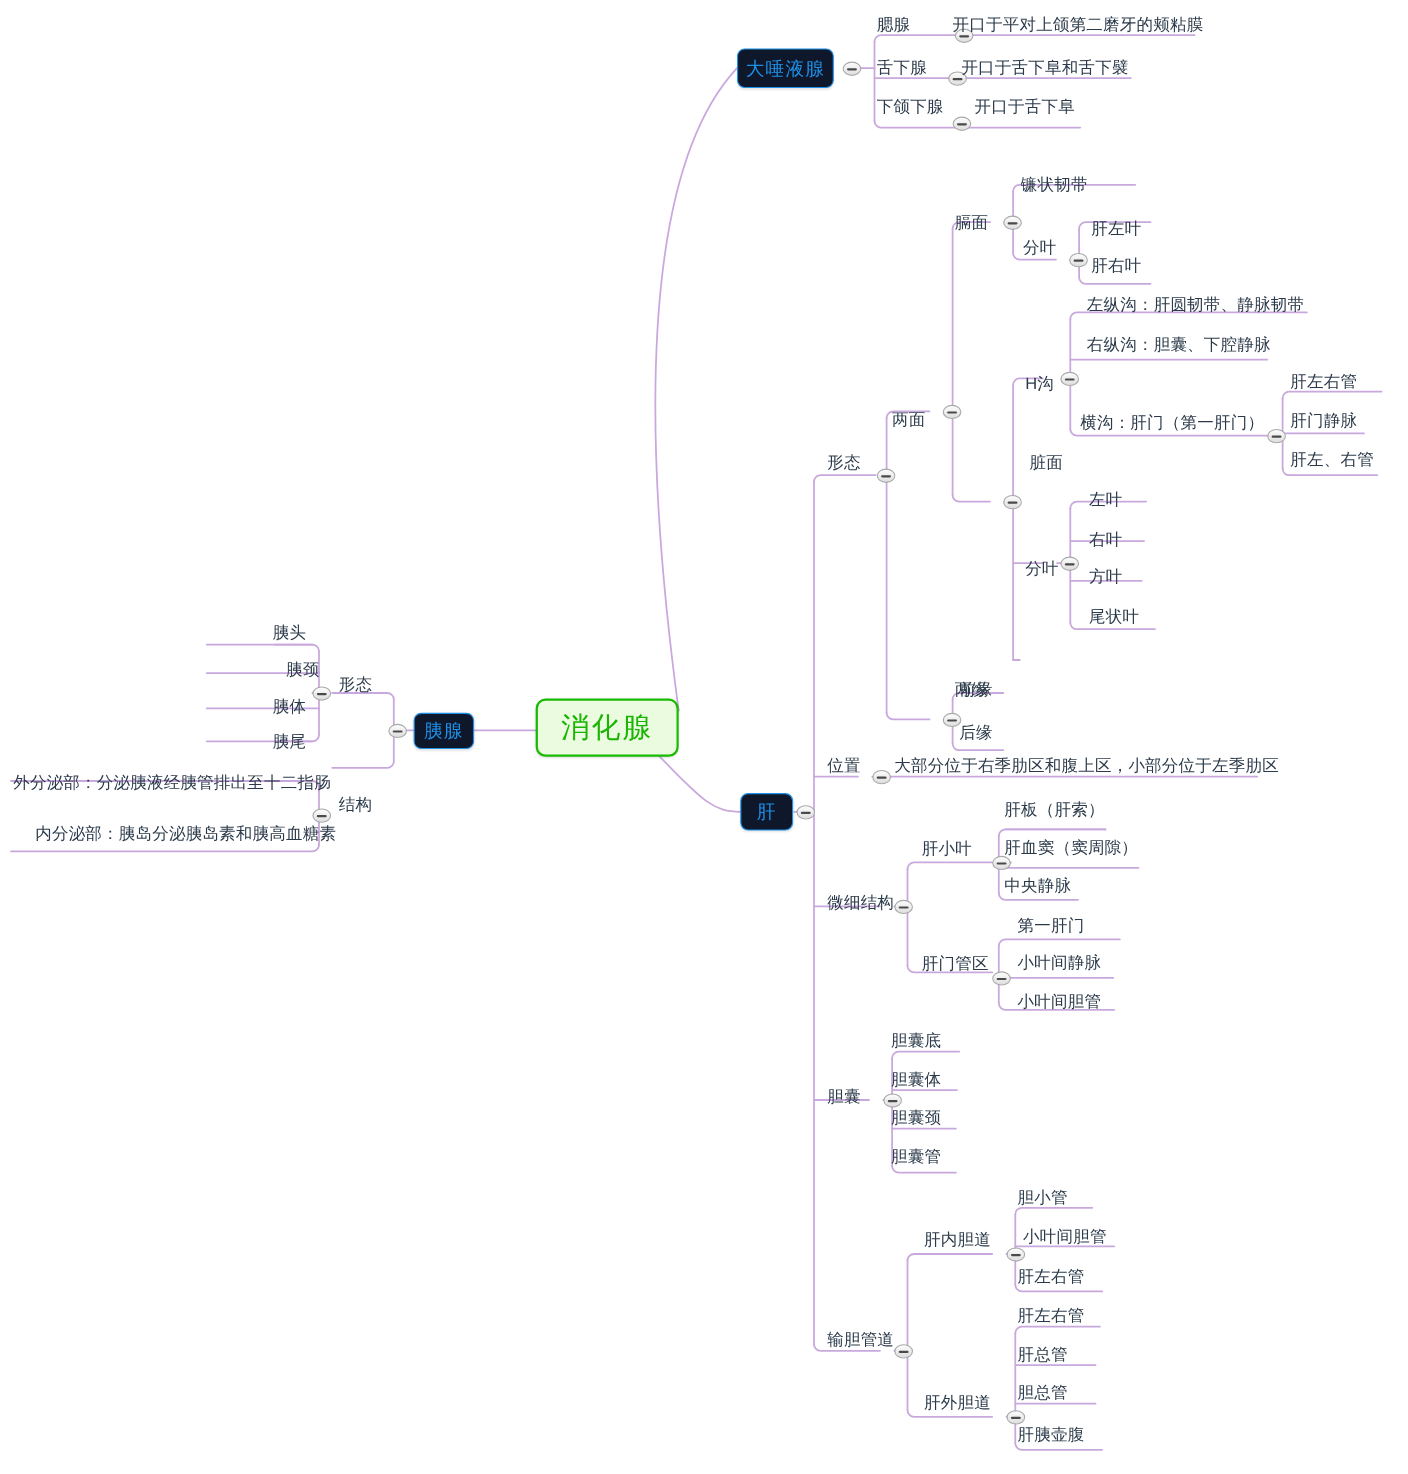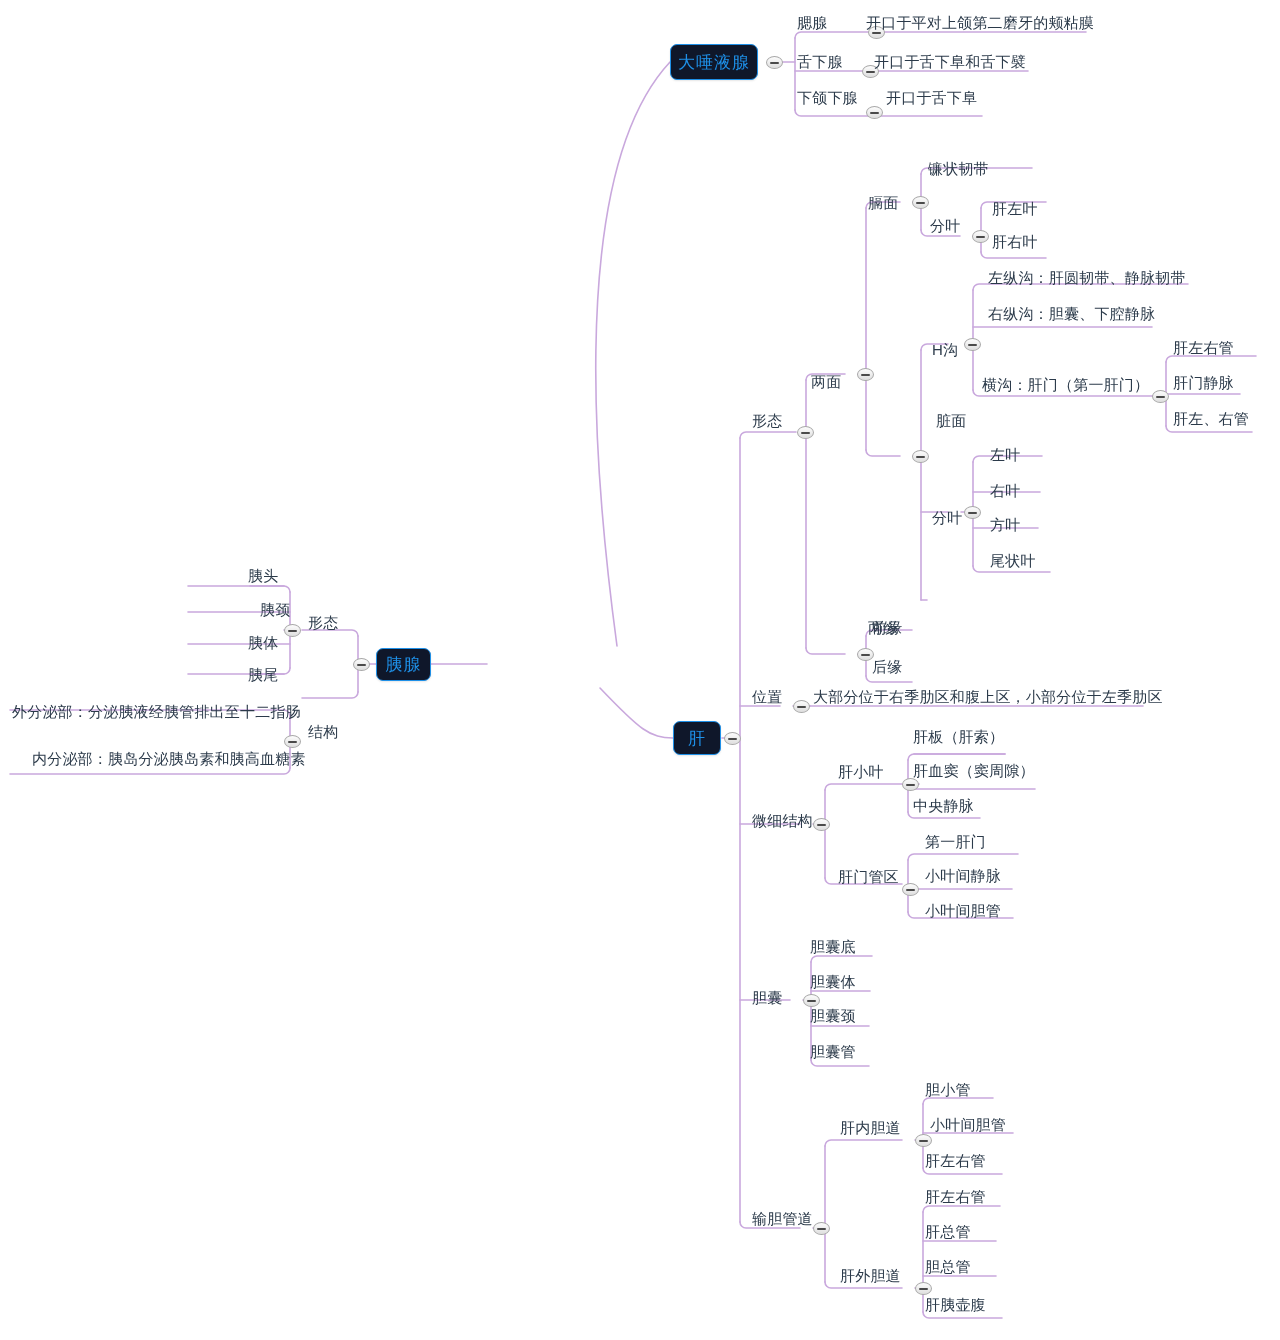--- a/index.html
+++ b/index.html
@@ -216,20 +216,23 @@
 
       <path d="M915,1288 L919,1288"></path>
       <path d="M923,1212 L923,1312"></path>
       <path d="M923,1212 A6,6 0 0 1 929,1206 L1000,1206"></path>
       <path d="M923,1241 L996,1241"></path>
       <path d="M923,1276 L996,1276"></path>
       <path d="M923,1312 A6,6 0 0 0 929,1318 L1002,1318"></path>
     </g>
   </svg>
 
+  <div class="box root" style="left:487px;top:635px;width:130px;height:53px;">
+    <span>消化腺</span>
+  </div>
 
   <div class="box blue" style="left:670px;top:44px;width:88px;height:36px;">
     <span>大唾液腺</span>
   </div>
   <div class="toggle" style="left:766px;top:56px;"></div>
 
   <div class="node" style="left:797px;top:14px;">腮腺</div>
   <div class="toggle" style="left:868px;top:26px;"></div>
   <div class="node" style="left:866px;top:14px;">开口于平对上颌第二磨牙的颊粘膜</div>
 
@@ -320,21 +323,21 @@
   <div class="node" style="left:838px;top:868px;">肝门管区</div>
   <div class="toggle" style="left:902px;top:883px;"></div>
   <div class="node" style="left:925px;top:833px;">第一肝门</div>
   <div class="node" style="left:925px;top:867px;">小叶间静脉</div>
   <div class="node" style="left:925px;top:902px;">小叶间胆管</div>
 
   <div class="node" style="left:752px;top:989px;">胆囊</div>
   <div class="toggle" style="left:803px;top:994px;"></div>
   <div class="node" style="left:810px;top:938px;">胆囊底</div>
   <div class="node" style="left:810px;top:973px;">胆囊体</div>
-  <div class="node" style="left:810px;top:1008px;font-family:Liberation Serif, serif;">胆囊颈</div>
+  <div class="node" style="left:810px;top:1008px;">胆囊颈</div>
   <div class="node" style="left:810px;top:1043px;">胆囊管</div>
 
   <div class="node" style="left:752px;top:1210px;">输胆管道</div>
   <div class="toggle" style="left:813px;top:1222px;"></div>
 
   <div class="node" style="left:840px;top:1119px;">肝内胆道</div>
   <div class="toggle" style="left:915px;top:1134px;"></div>
   <div class="node" style="left:925px;top:1081px;">胆小管</div>
   <div class="node" style="left:930px;top:1116px;">小叶间胆管</div>
   <div class="node" style="left:925px;top:1152px;">肝左右管</div>

